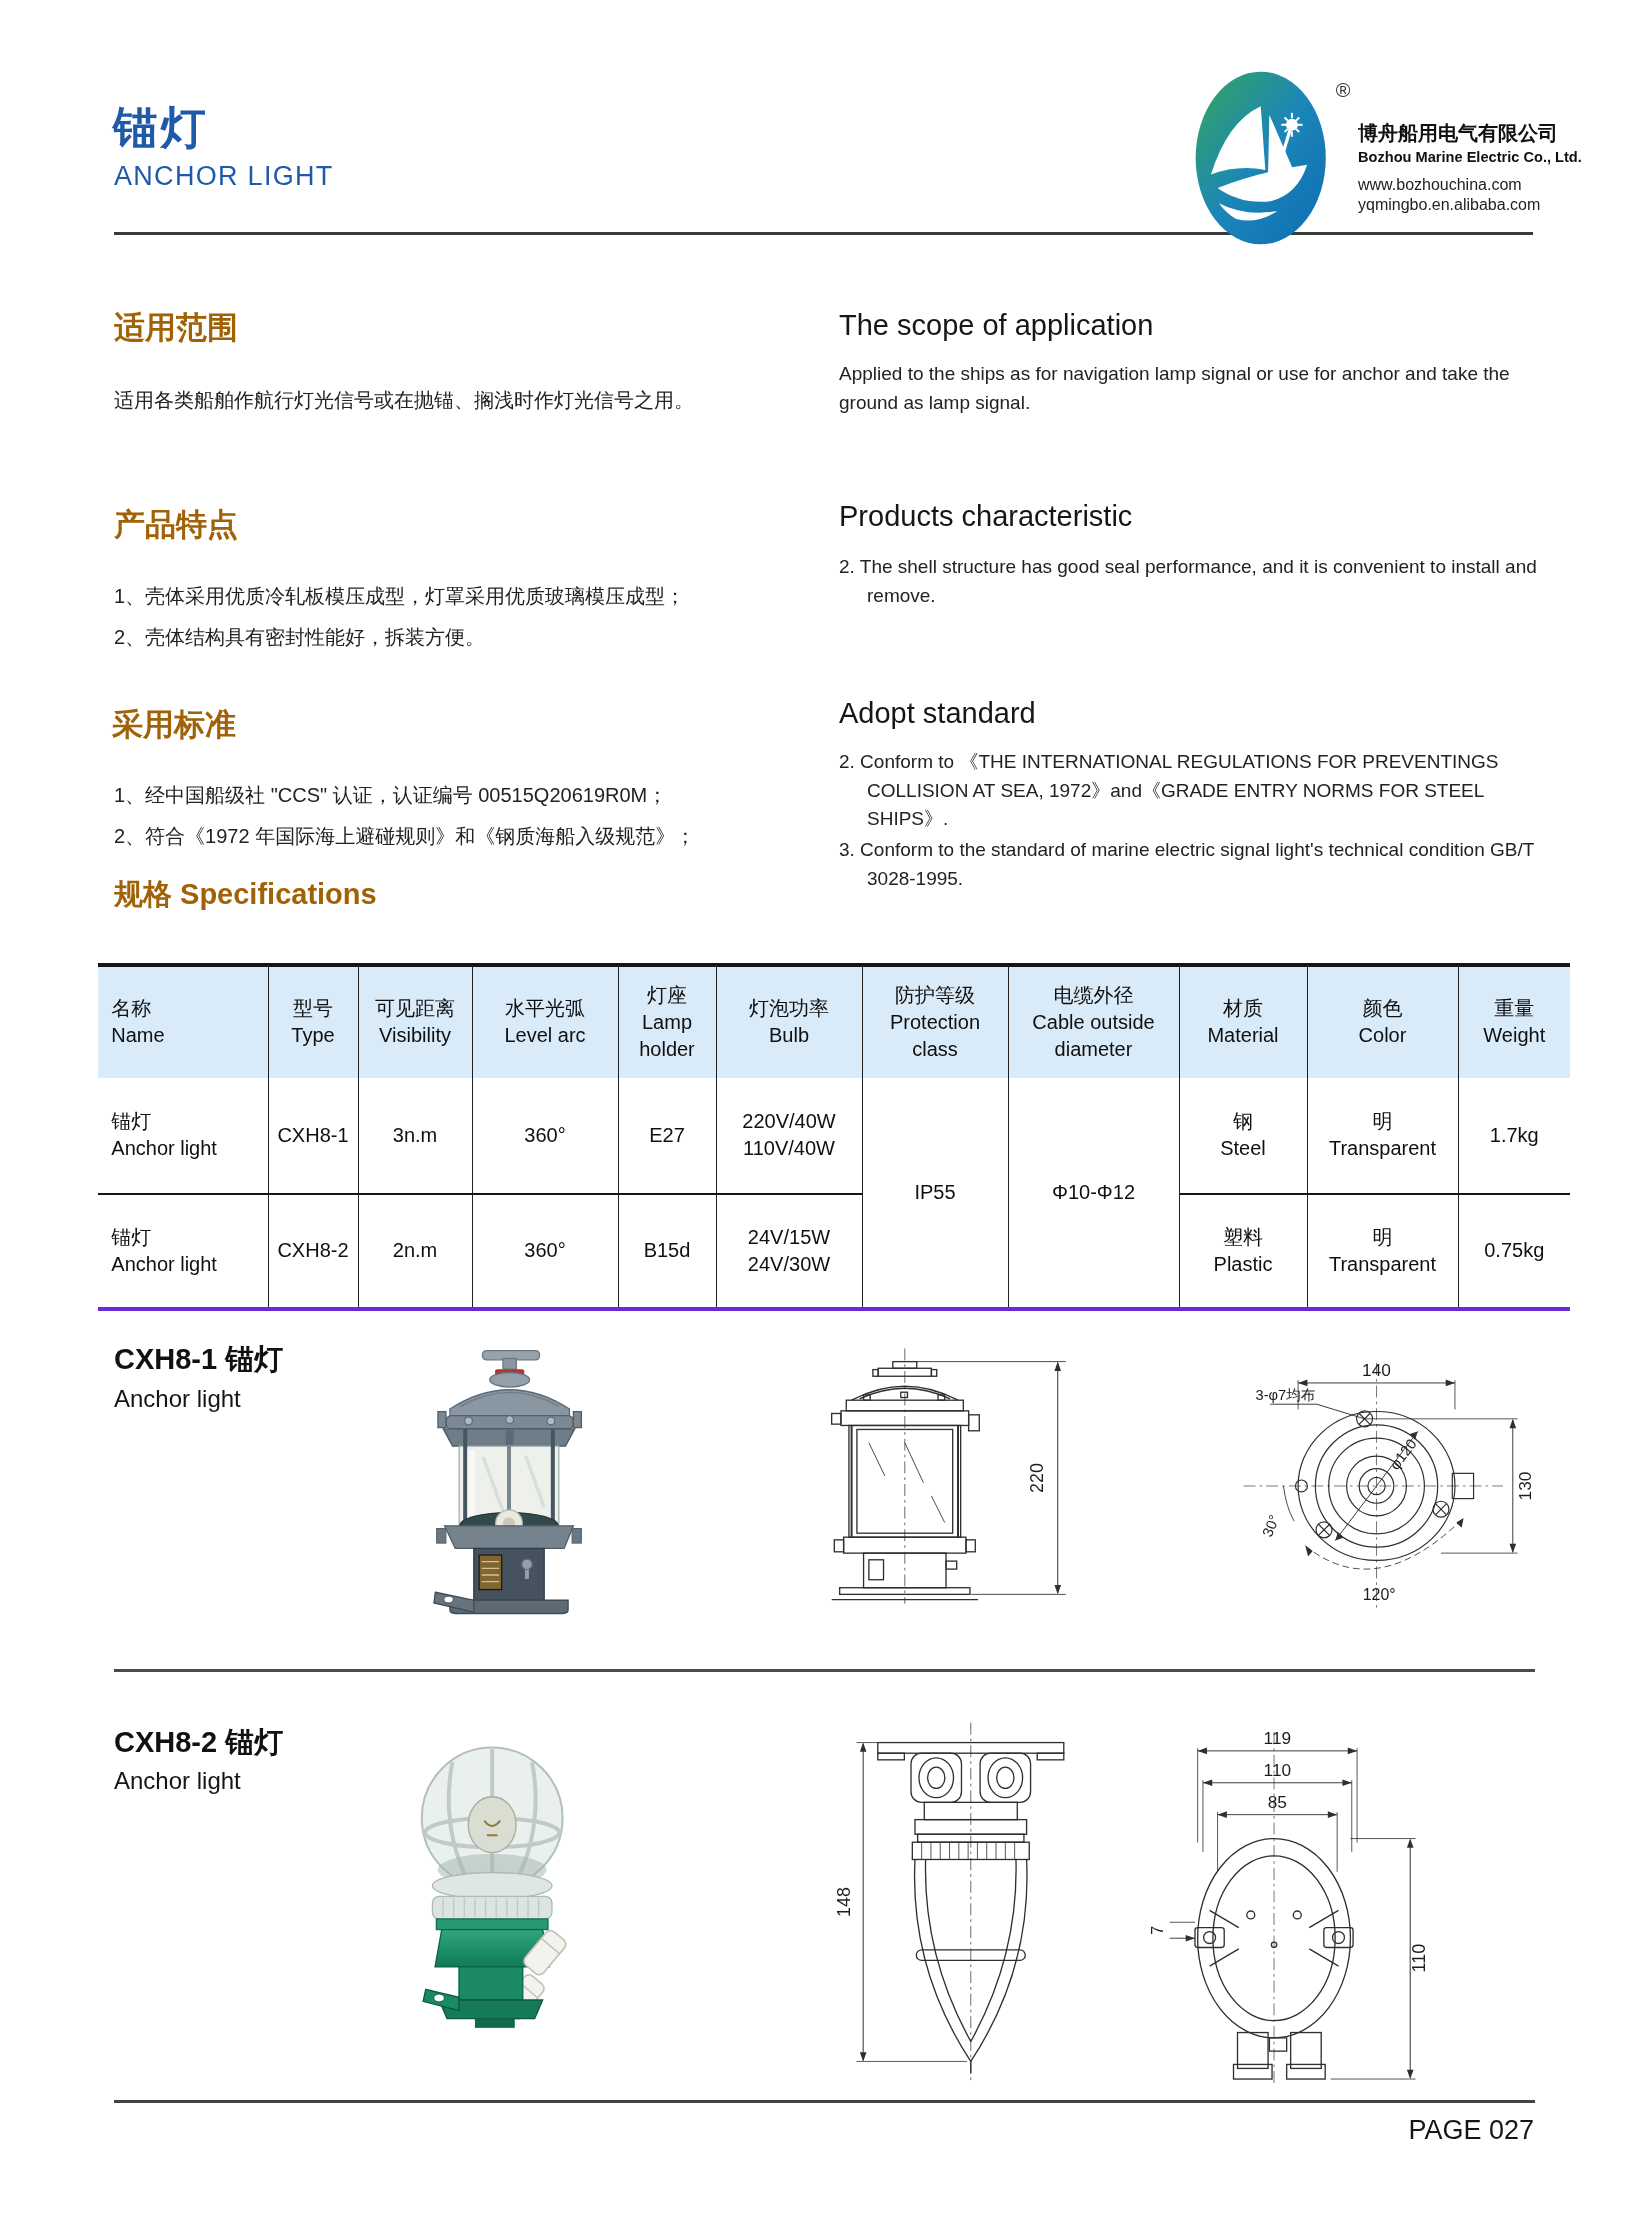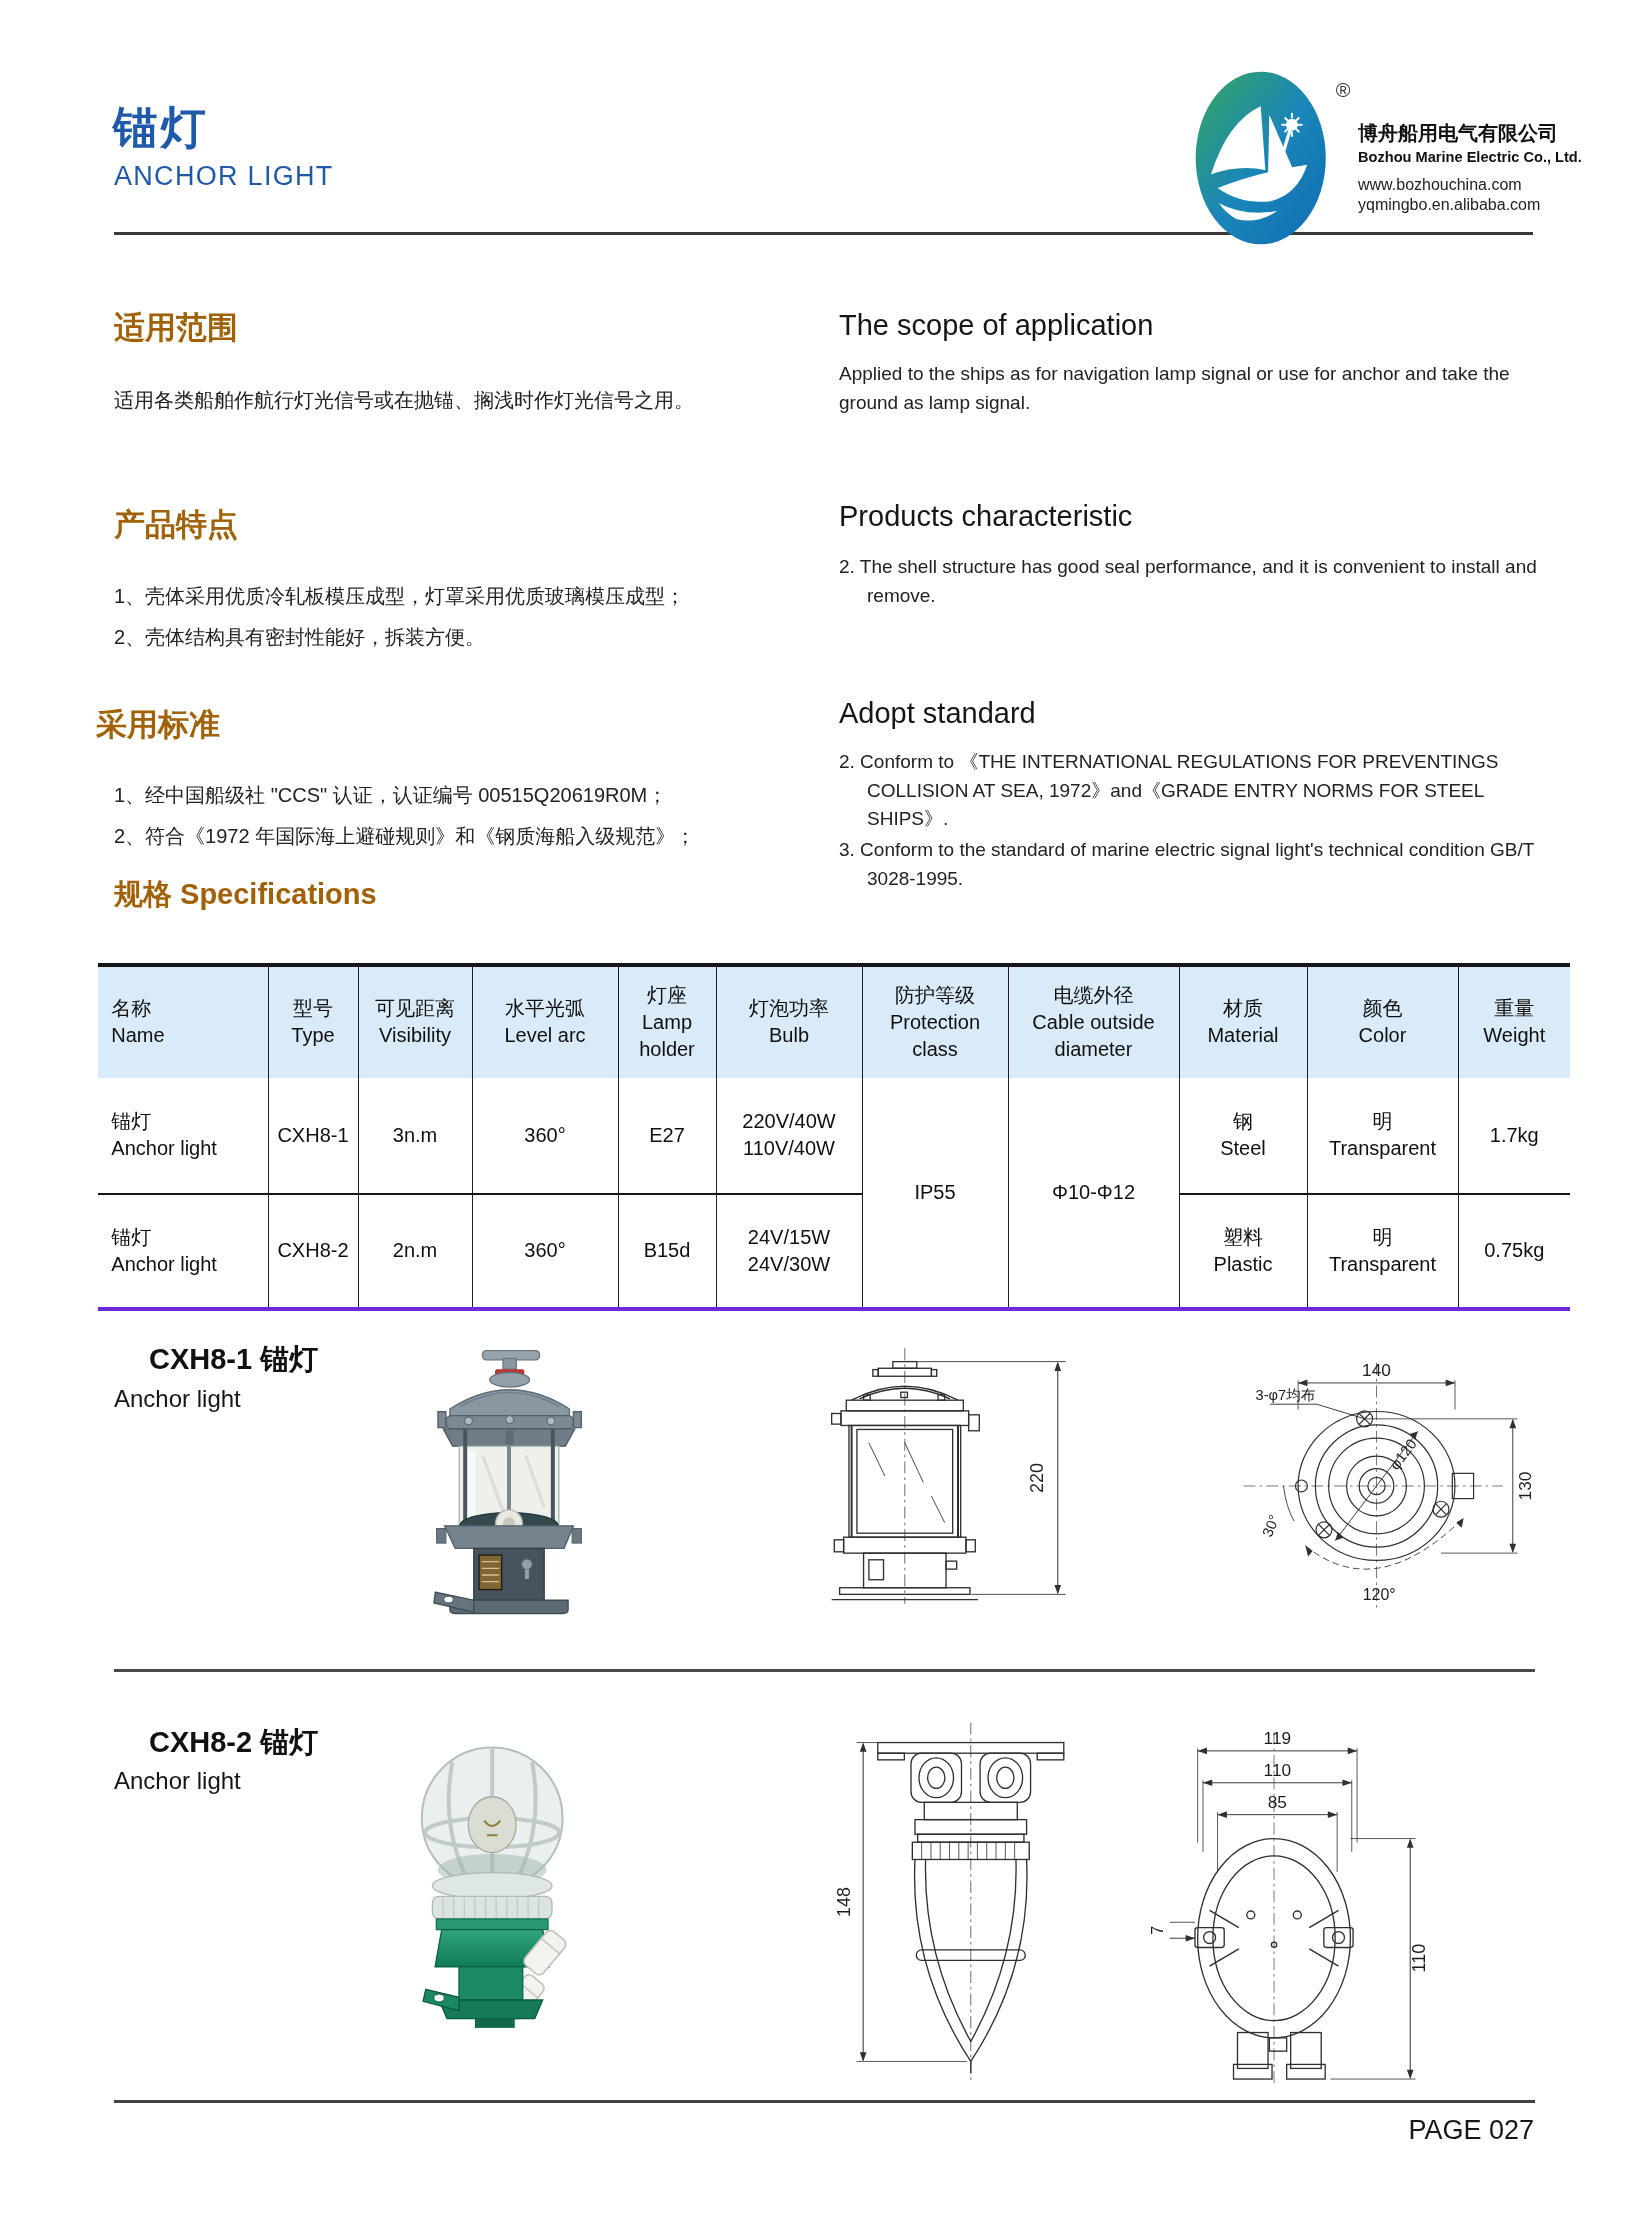--- a/index.html
+++ b/index.html
@@ -41,21 +41,21 @@
     font-size:20px;color:#101010;padding:5.3px 4px;line-height:1.35;}
   .spec td.first{border-left:none;}
   .spec thead td{background:#d9eaf8;height:100px;}
   .spec tbody tr.r1 td{height:105px;}
   .spec tbody tr.r2 td{height:101px;}
   .spec tbody tr.r1 td.rb{border-bottom:2.7px solid #161616;}
   .spec td .cl{display:block;}
   .spec td.nm{text-align:left;padding-left:13.3px;}
 
   
-  .prod-label{font-size:29px;font-weight:bold;color:#111;margin-left:35px;}
+  .prod-label{font-size:29px;font-weight:bold;color:#111;}
   .prod-sub{font-size:24px;color:#161616;}
   .sep-line{left:114px;top:1669px;width:1421px;height:2.7px;background:#4a4a4a;}
   .footer-rule{left:114px;top:2100px;width:1421px;height:2.7px;background:#434343;}
   .page-num{left:1264px;top:2115px;width:270px;text-align:right;font-size:27px;color:#161616;}
 
   svg{display:block;}
   .dim-text{font-family:"Liberation Sans",sans-serif;fill:#1d1d1d;}
 </style>
 </head>
 <body>
@@ -103,21 +103,21 @@
 
 <div class="abs h-cn" style="left:114px;top:307px;">适用范围</div>
 <div class="abs body-cn" style="left:114px;top:384px;width:652px;">适用各类船舶作航行灯光信号或在抛锚、搁浅时作灯光信号之用。</div>
 
 <div class="abs h-cn" style="left:114px;top:504px;">产品特点</div>
 <div class="abs list-cn" style="left:114px;top:576px;width:678px;">
   <div>1、壳体采用优质冷轧板模压成型，灯罩采用优质玻璃模压成型；</div>
   <div>2、壳体结构具有密封性能好，拆装方便。</div>
 </div>
 
-<div class="abs h-cn" style="left:96px;top:704px;">采用标准</div>
+<div class="abs h-cn" style="left:112px;top:704px;">采用标准</div>
 <div class="abs list-cn" style="left:114px;top:775px;width:692px;">
   <div>1、经中国船级社 "CCS" 认证，认证编号 00515Q20619R0M；</div>
   <div>2、符合《1972 年国际海上避碰规则》和《钢质海船入级规范》；</div>
 </div>
 
 <div class="abs h-cn" style="left:114px;top:875px;font-size:29px;">规格 Specifications</div>
 
 <div class="abs h-en" style="left:839px;top:309px;">The scope of application</div>
 <div class="abs body-en" style="left:839px;top:359px;width:702px;">Applied to the ships as for navigation lamp signal or use for anchor and take the ground as lamp signal.</div>
 

